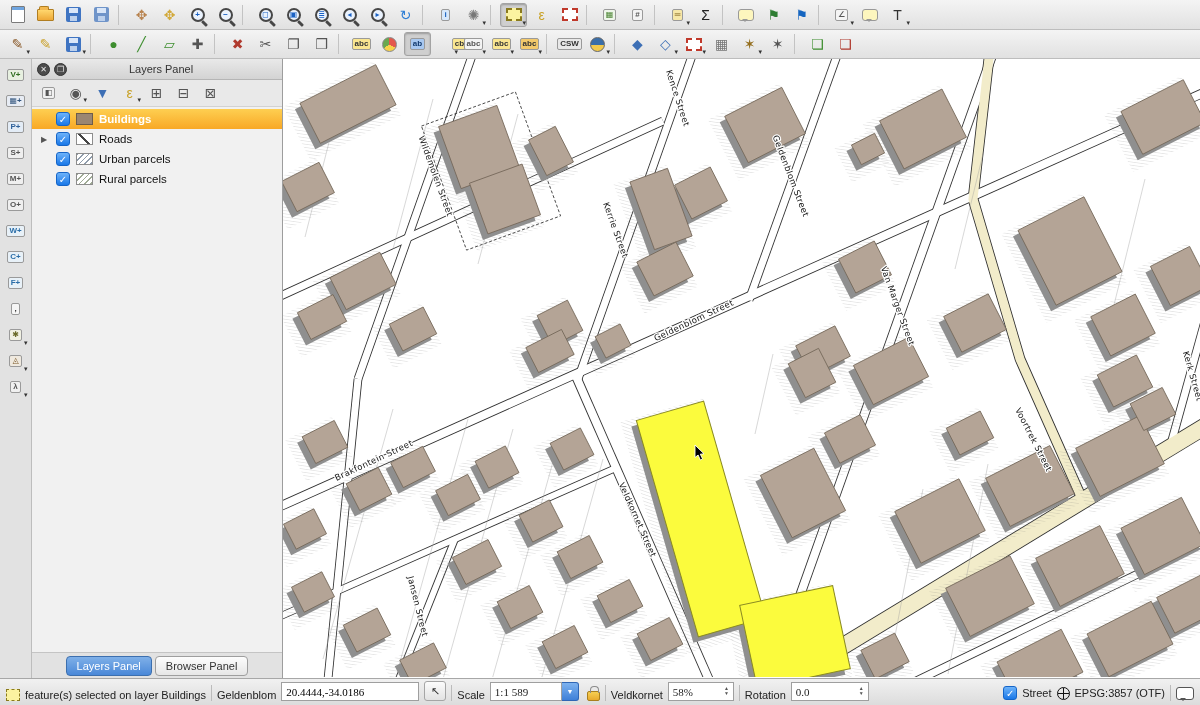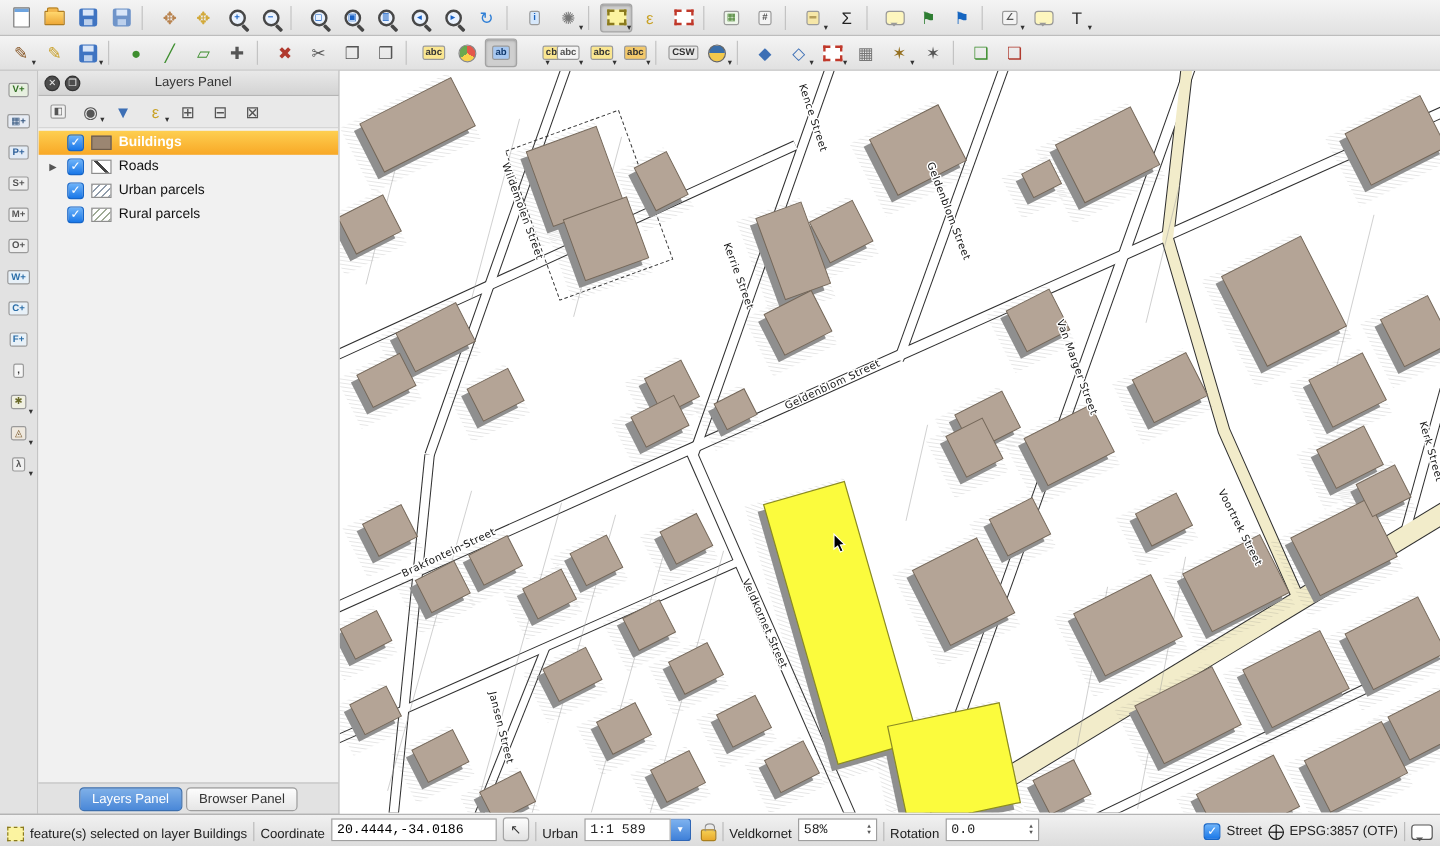--- a/index.html
+++ b/index.html
@@ -58,21 +58,21 @@
   .panel-tabs{height:26px;display:flex;align-items:center;justify-content:center;gap:3px;background:#e2e2e2;border-top:1px solid #c4c4c4;flex:0 0 26px}
   .ptab{font-size:11px;padding:3px 10px;border:1px solid #9e9e9e;border-radius:4px;background:linear-gradient(#fdfdfd,#e6e6e6);color:#333}
   .ptab.active{background:linear-gradient(#7fb0e8,#4a88d8);color:#fff;border-color:#3c6fae}
 
   .canvas{flex:1;position:relative;background:#fff;overflow:hidden}
   .canvas svg{position:absolute;left:0;top:0}
 
   
   .statusbar{flex:0 0 27px;height:27px;background:linear-gradient(#f1f1f1,#dcdcdc);border-top:1px solid #a7a7a7;display:flex;align-items:flex-end;gap:5px;padding:4px 6px;font-size:11px;color:#222;white-space:nowrap;overflow:hidden}
   .sbsep{width:1px;height:16px;background:#bbb}
-  .sb-field{display:inline-flex;align-items:center;border:1px solid #9f9f9f;background:#fff;height:19px;font-size:11px;padding:0 4px;font-family:Liberation Mono, monospace}
+  .sb-field{display:inline-flex;align-items:center;border:1px solid #9f9f9f;background:#fff;height:19px;font-size:11px;padding:0 4px;font-family:Liberation Serif, serif}
   .sb-btn{width:22px;height:20px;border:1px solid #a5a5a5;background:linear-gradient(#fcfcfc,#e2e2e2);border-radius:3px;display:flex;align-items:center;justify-content:center;font-size:11px;color:#333}
   .combo{display:inline-flex;align-items:stretch}
   .combo .dbtn{width:17px;border:1px solid #2f66b5;border-left:none;background:linear-gradient(#7db2ef,#3f80d8);color:#fff;font-size:7px;display:flex;align-items:center;justify-content:center;border-radius:0 3px 3px 0}
   .lock{width:13px;height:10px;background:linear-gradient(#f6cf53,#e8aa2e);border:1px solid #a97f1d;border-radius:2px;position:relative;margin-left:3px}
   .lock::before{content:'';position:absolute;top:-6px;left:2px;width:7px;height:6px;border:1.6px solid #8c8c8c;border-bottom:none;border-radius:4px 4px 0 0}
   .stepper{display:inline-flex;flex-direction:column;margin-left:3px;font-size:5px;color:#555;line-height:4.5px}
   .globe{width:13px;height:13px;border-radius:50%;border:1.4px solid #111;background:
      linear-gradient(#111 0 0) center/1px 100% no-repeat,
      linear-gradient(#111 0 0) center/100% 1px no-repeat;flex:0 0 auto}
   .sbbubble{width:18px;height:13px;border:1.3px solid #555;border-radius:3px;position:relative;background:#fff}
@@ -660,25 +660,25 @@
           <path d="M0,0 L0,12.5 L3.1,10 L5.3,15 L7.6,13.9 L5.3,9.2 L9,8.8 Z" fill="#000" stroke="#fff" stroke-width="0.9" transform="translate(412,386)"></path>
         </svg>
     </div>
 
   </div>
 
   <div class="statusbar">
     <span class="msgicon"></span>
     <span>feature(s) selected on layer Buildings</span>
     <span class="sbsep"></span>
-    <span>Coordinate</span>
+    <span>Geldenblom</span>
     <input class="sb-field" style="width: 138px;" readonly="" value="20.4444,-34.0186">
     <span class="sb-btn">↖</span>
     <span class="sbsep"></span>
-    <span>Urban</span>
+    <span>Scale</span>
     <span class="combo">
       <span class="sb-field" style="width:72px">1:1 589</span>
       <span class="dbtn">▼</span>
     </span>
     <span class="lock"></span>
     <span class="sbsep"></span>
     <span>Veldkornet</span>
     <span class="sb-field" style="width:66px;justify-content:space-between">
       <span>58%</span>
       <span class="stepper">

